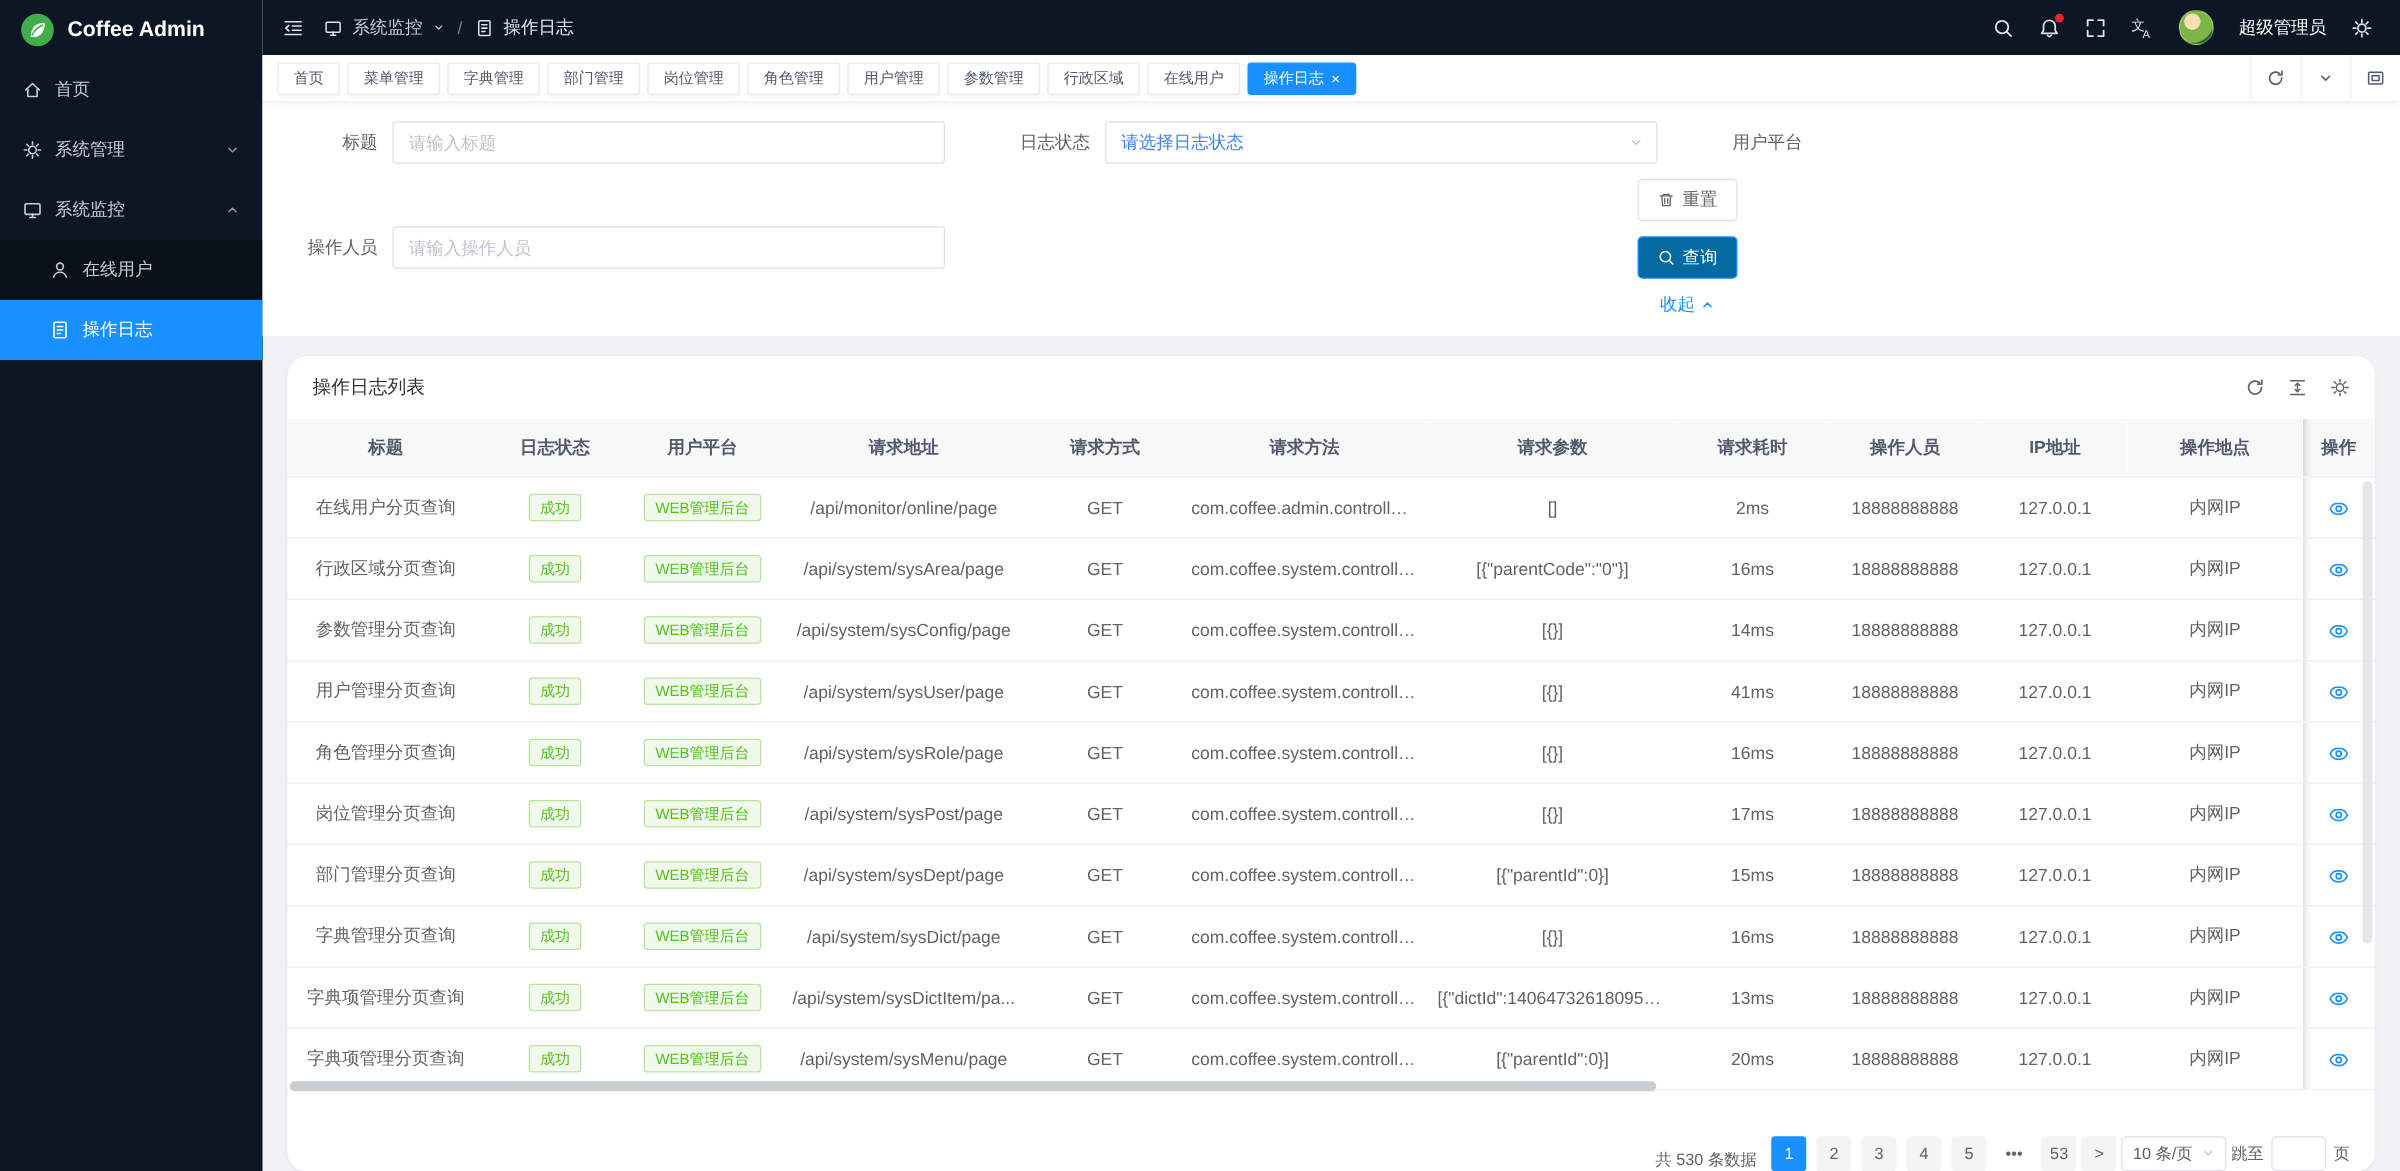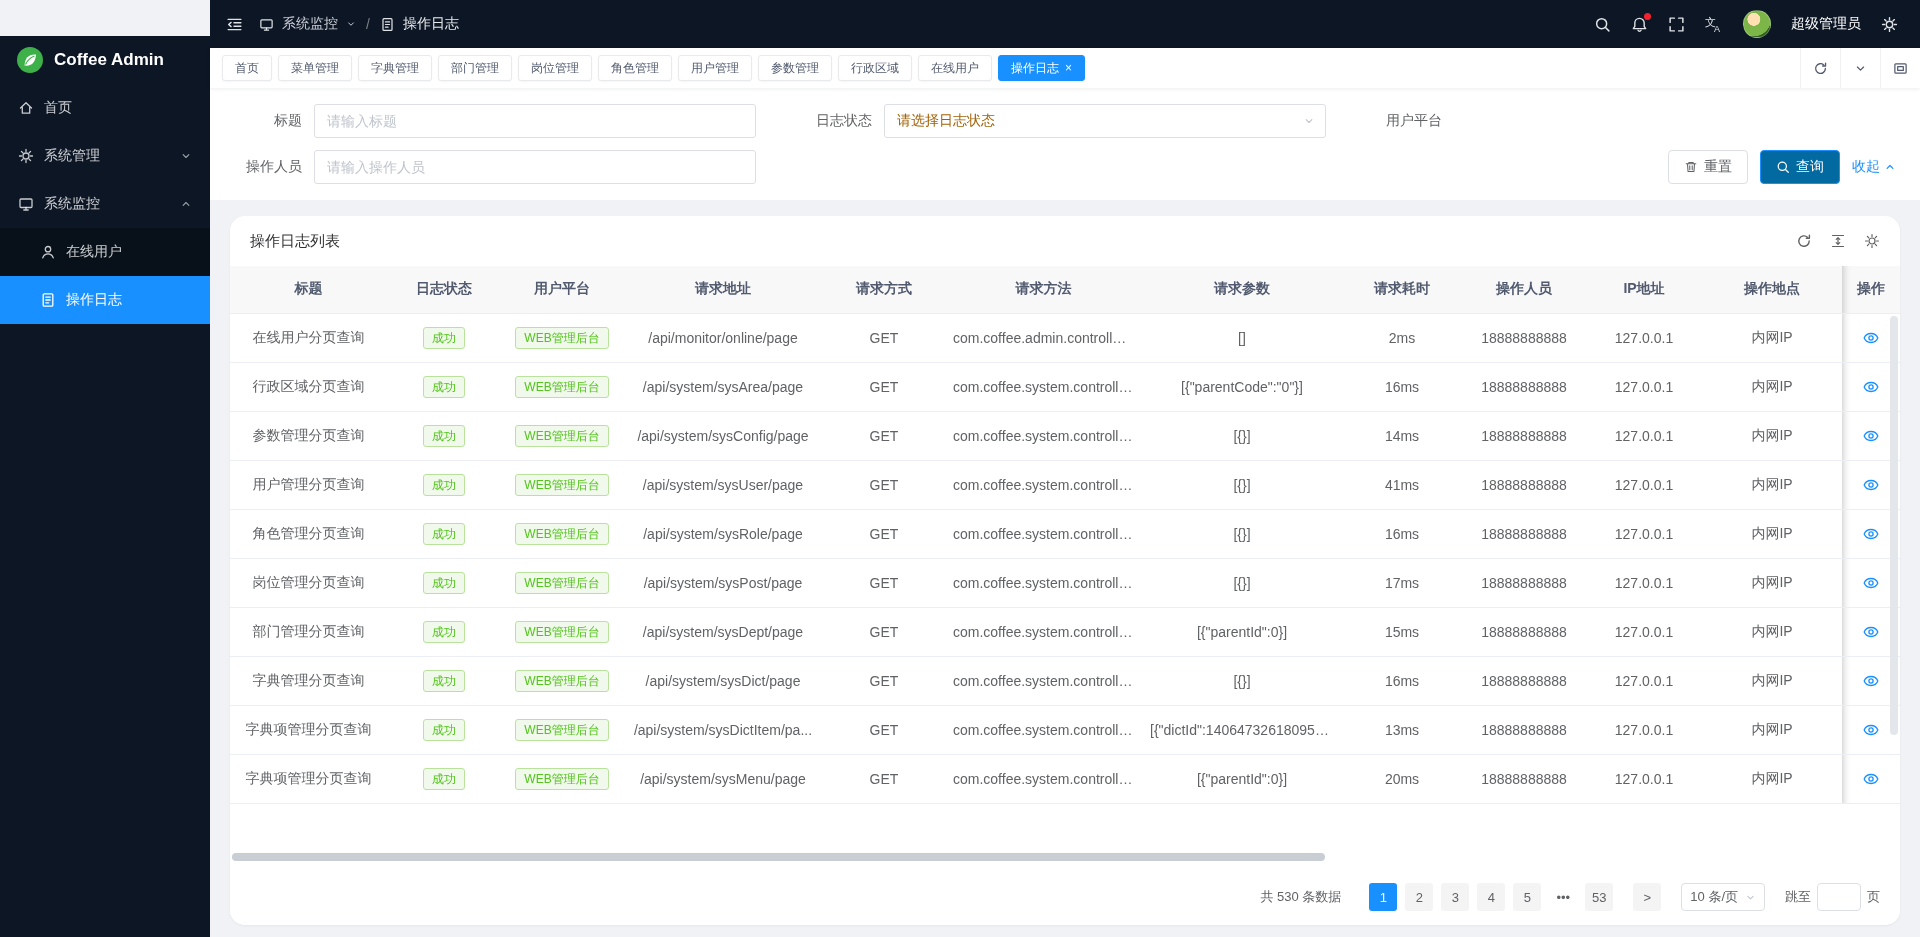--- a/index.html
+++ b/index.html
@@ -2,21 +2,21 @@
 <html><head>
 <meta charset="utf-8">
 <style>
   * {margin:0; padding:0; box-sizing:border-box;}
   html,body {width:1920px; height:937px; overflow:hidden; background:#f0f2f5;
     font-family:"Liberation Sans","DejaVu Sans",sans-serif; font-size:14px; color:#606266;}
   svg {display:block;}
   .app {display:flex; width:100%; height:100%;}
 
   
-  .sidebar {width:210px; flex-shrink:0; background:#0d1625; display:flex; flex-direction:column;margin-top:36px;}
+  .sidebar {width:210px; flex-shrink:0; background:#0d1625; display:flex; flex-direction:column;}
   .logo {height:48px; display:flex; align-items:center; gap:10px; padding:0 16px;}
   .logo-name {color:#fff; font-weight:bold; font-size:17px; white-space:nowrap;}
   .menu {flex:1;}
   .menu-item {height:48px; display:flex; align-items:center; gap:10px; padding:0 18px;
     color:rgba(255,255,255,.78); font-size:14px; cursor:pointer; white-space:nowrap;}
   .menu-item .chev {margin-left:auto; opacity:.75;}
   .submenu {background:#081019;}
   .submenu .menu-item {padding-left:40px;}
   .menu-item.active {background:#1890ff; color:#fff;}
   .mi-icon {display:inline-flex; width:16px; height:16px; flex-shrink:0;}
@@ -53,22 +53,22 @@
   
   .filter {background:#fff; padding:16px 24px; position:relative; z-index:2;}
   .filter-grid {display:grid; grid-template-columns:1fr 1fr 1fr; column-gap:48px; row-gap:12px;}
   .f-item {display:flex; align-items:center;}
   .f-label {width:80px; flex-shrink:0; text-align:right; padding-right:12px; color:#606266;}
   .f-input {position:relative; flex:1; height:34px; border:1px solid #dcdfe6; border-radius:3px;
     display:flex; align-items:center; padding:0 12px; background:#fff;}
   .f-input input {border:none; outline:none; width:100%; font:inherit; color:#606266; background:transparent;}
   .f-input input::placeholder {color:#bfc4cc;}
   .sel-chev {position:absolute; right:10px; color:#c0c4cc; display:inline-flex;}
-  .placeholder {color:#a16207; white-space:nowrap; overflow:hidden;}
-  .f-actions {grid-column:2 / 4; display:flex; align-items:center; justify-content:flex-end; gap:12px;}
+  .placeholder {color:#3b82f6; white-space:nowrap; overflow:hidden;}
+  .f-actions {grid-column:2 / 4; display:flex; align-items:center; justify-content:flex-end; gap:12px;flex-direction:column;}
   .btn {height:34px; display:inline-flex; align-items:center; gap:6px; padding:0 15px; border-radius:4px;
     font-size:14px; cursor:pointer; border:1px solid #dcdfe6; background:#fff; color:#606266; font-family:inherit;}
   .btn-primary {background:#0369a1; border-color:#1890ff; color:#fff;}
   .link {display:inline-flex; align-items:center; gap:4px; color:#1890ff; cursor:pointer; font-size:14px;}
 
   
   .card {margin:16px 20px 0; background:#fff; border-radius:15px; height:709px; position:relative;
     box-shadow:0 1px 3px rgba(0,0,0,.05); overflow:hidden;}
   .card-head {height:50px; display:flex; align-items:center; padding:0 20px; color:#303133; font-size:15px;}
   .card-tools {margin-left:auto; display:flex; gap:18px; color:#606266;}
@@ -81,22 +81,22 @@
   th.col-op, td.col-op {box-shadow:inset 10px 0 8px -10px rgba(0,0,0,.28);}
   .tag {display:inline-block; padding:2px 8px; font-size:12px; line-height:16px; border-radius:3px;
     background:#f0f9eb; border:1px solid #b9e39c; color:#52c41a; white-space:nowrap;}
   .eye {color:#1890ff; display:inline-flex; cursor:pointer; vertical-align:middle;}
   .hscroll {position:absolute; left:2px; bottom:64px; height:8px; width:calc(100% - 14px);}
   .hscroll .thumb {width:66%; height:8px; border-radius:4px; background:#c9cdd4; cursor:pointer;}
   .vscroll {position:absolute; top:100px; right:2px; width:8px; bottom:122px;}
   .vscroll .thumb {width:8px; height:86%; border-radius:4px; background:#e3e6ea; cursor:pointer;}
 
   
-  .pager {position:absolute; left:0; right:0; bottom:0; height:56px; display:flex; align-items:center;
-    justify-content:flex-end; gap:20px; padding-right:20px; font-size:13px; color:#606266; background:#fff;}
+  .pager {position:absolute; left:0; right:0; bottom:0; height:56px; display:flex; align-items:flex-end;
+    justify-content:flex-end; gap:4px; padding-right:20px; font-size:13px; color:#606266; background:#fff;}
   .pg-total {margin-right:8px;}
   .page-list {display:flex; gap:8px; align-items:center;}
   .pg-btn {min-width:28px; height:28px; padding:0 6px; display:inline-flex; align-items:center;
     justify-content:center; border-radius:3px; background:#f4f4f5; color:#606266; cursor:pointer; font-size:13px;}
   .pg-btn.active {background:#1890ff; color:#fff;}
   .pg-ellipsis {background:transparent; cursor:default;}
   .pg-select {position:relative; height:28px; border:1px solid #dcdfe6; border-radius:4px; display:flex;
     align-items:center; padding:0 26px 0 8px; background:#fff; cursor:pointer; white-space:nowrap;}
   .pg-select .sel-chev {right:8px;}
   .pg-jump {display:flex; align-items:center; gap:6px;}

